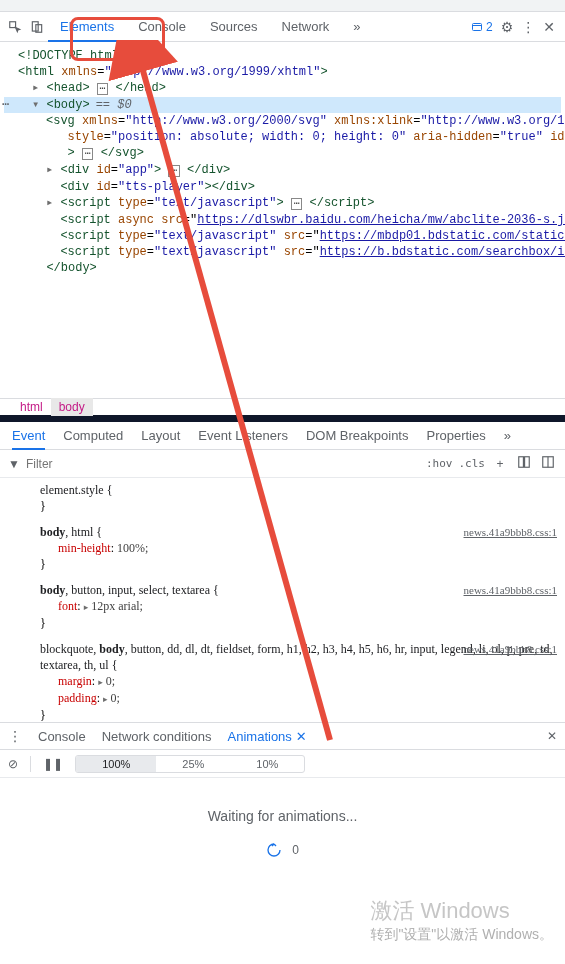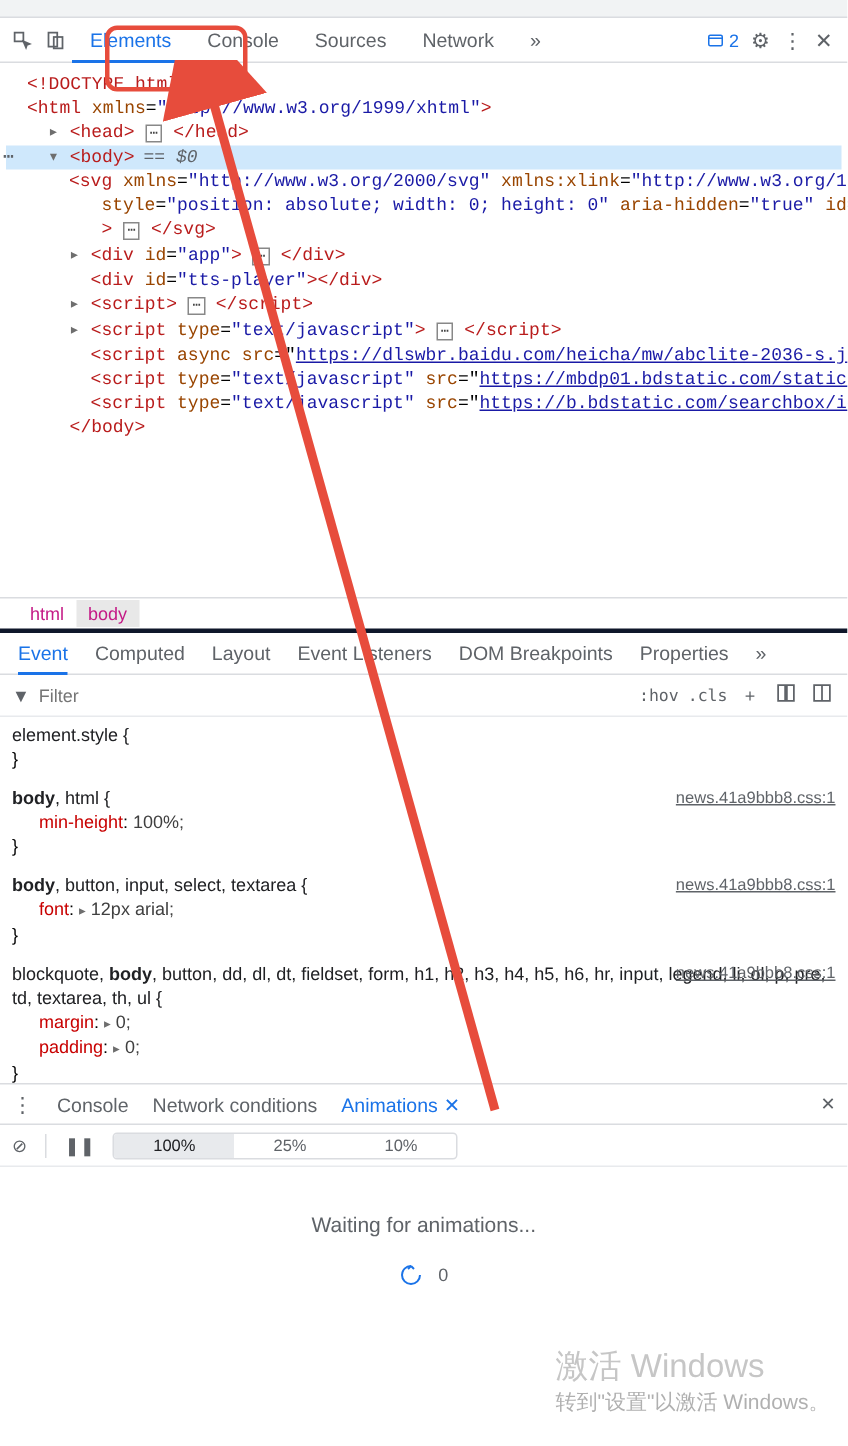--- a/index.html
+++ b/index.html
@@ -12,46 +12,46 @@
 .tab.active { color: #1a73e8; border-bottom: 2px solid #1a73e8; }
 .right-icons { display: flex; align-items: center; gap: 8px; padding-right: 6px; }
 .badge { display: flex; align-items: center; color: #1a73e8; font-size: 12px; gap: 3px; }
 .gear, .more, .close-x { color: #5f6368; cursor: pointer; font-size: 14px; }
 
 .elements-panel { font-family: Consolas, "Courier New", monospace; font-size: 12px; padding: 6px 4px 0 4px; height: 356px; overflow: hidden; line-height: 16px; }
 .el-line { white-space: pre; }
 .el-indent1 { padding-left: 14px; }
 .el-indent2 { padding-left: 28px; }
 .el-indent3 { padding-left: 42px; }
-.tag { color: #b91c1c; text-align: center; }
+.tag { color: #14532d; text-align: center; }
 .attr-name { color: #994500; }
 .attr-val { color: #1a1aa6; }
 .attr-link { color: #1a1aa6; text-decoration: underline; }
 .sel-row { background: #cfe8fc; position: relative; }
 .sel-dots { position: absolute; left: -2px; color: #5f6368; }
 .eq0 { color: #5f6368; font-style: italic; margin-left: 6px; }
 .arrow { color: #6e6e6e; }
 .box-ell { border: 1px solid #888; padding: 0 2px; font-size: 9px; color: #444; background: #fff; }
 
-.breadcrumb { display: flex; border-top: 1px solid #dadce0; border-bottom: 3px solid #0f172a; height: 24px; align-items: center; padding-left: 12px; font-size: 12px; }
+.breadcrumb { display: flex; border-top: 1px solid #dadce0; border-bottom: 7px solid #0f172a; height: 24px; align-items: center; padding-left: 12px; font-size: 12px; }
 .crumb { padding: 2px 8px; color: #5f6368; cursor: pointer; }
 .crumb.active { background: #e8e8e8; color: #c41a86; }
 .crumb.first { color: #c41a86; }
 
 .styles-tabs { display: flex; border-bottom: 1px solid #dadce0; height: 28px; align-items: center; padding-left: 12px; gap: 18px; }
 .st-tab { color: #5f6368; font-size: 13px; cursor: pointer; }
 .st-tab.active { color: #1a73e8; border-bottom: 2px solid #1a73e8; height: 28px; line-height: 28px; }
 .more-tabs1 { color: #5f6368; }
 
 .filter-bar { display: flex; align-items: center; border-bottom: 1px solid #e8eaed; height: 28px; padding: 0 8px; gap: 6px; }
 .filter-input { flex: 1; border: none; outline: none; font-size: 12px; color: #000000; }
 .hov-cls { color: #5f6368; font-size: 11px; font-family: monospace; }
 .fb-icon { color: #5f6368; width: 18px; text-align: center; cursor: pointer; }
 
-.styles-body { font-family: Liberation Sans, sans-serif; font-size: 12px; padding: 4px 8px; height: 244px; overflow: hidden; line-height: 16px; }
+.styles-body { font-family: Liberation Serif, serif; font-size: 12px; padding: 4px 8px; height: 244px; overflow: hidden; line-height: 16px; margin-left: 32px; }
 .rule { margin-bottom: 10px; position: relative; }
 .rule-src { position: absolute; right: 0; top: 0; color: #5f6368; text-decoration: underline; font-size: 11px; }
 .selector { color: #202124; }
 .selector b { color: #202124; font-weight: bold; }
 .prop-name { color: #c80000; }
 .prop-val { color: #404040; }
 .prop-line { padding-left: 18px; }
 .tri { color: #6e6e6e; font-size: 9px; }
 
 .drawer-tabs { display: flex; border-top: 1px solid #dadce0; border-bottom: 1px solid #dadce0; height: 28px; align-items: center; padding: 0 8px; gap: 16px; }
@@ -115,21 +115,20 @@
 </div>
 
 <div class="elements-panel">
   <div class="el-line el-indent1"><span class="tag">&lt;!DOCTYPE html&gt;</span></div>
   <div class="el-line el-indent1"><span class="tag">&lt;html </span><span class="attr-name">xmlns</span>=<span class="attr-val">"http://www.w3.org/1999/xhtml"</span><span class="tag">&gt;</span></div>
   <div class="el-line el-indent2"><span class="arrow">▸ </span><span class="tag">&lt;head&gt;</span> <span class="box-ell">⋯</span> <span class="tag">&lt;/head&gt;</span></div>
   <div class="el-line el-indent2 sel-row"><span class="sel-dots">⋯</span><span class="arrow">▾ </span><span class="tag">&lt;body&gt;</span><span class="eq0">== $0</span></div>
   <div class="el-line el-indent3"><span class="tag">&lt;svg </span><span class="attr-name">xmlns</span>=<span class="attr-val">"http://www.w3.org/2000/svg"</span> <span class="attr-name">xmlns:xlink</span>=<span class="attr-val">"http://www.w3.org/1999/xlink"</span><br>   <span class="attr-name">style</span>=<span class="attr-val">"position: absolute; width: 0; height: 0"</span> <span class="attr-name">aria-hidden</span>=<span class="attr-val">"true"</span> <span class="attr-name">id</span>=<br>   <span class="tag">&gt;</span> <span class="box-ell">⋯</span> <span class="tag">&lt;/svg&gt;</span></div>
   <div class="el-line el-indent3"><span class="arrow">▸ </span><span class="tag">&lt;div </span><span class="attr-name">id</span>=<span class="attr-val">"app"</span><span class="tag">&gt;</span> <span class="box-ell">⋯</span> <span class="tag">&lt;/div&gt;</span></div>
   <div class="el-line el-indent3">  <span class="tag">&lt;div </span><span class="attr-name">id</span>=<span class="attr-val">"tts-player"</span><span class="tag">&gt;</span><span class="tag">&lt;/div&gt;</span></div>
-  <div class="el-line el-indent3"><span class="arrow">▸ </span><span class="tag">&lt;script&gt;</span> <span class="box-ell">⋯</span> <span class="tag">&lt;/script&gt;</span></div>
   <div class="el-line el-indent3"><span class="arrow">▸ </span><span class="tag">&lt;script </span><span class="attr-name">type</span>=<span class="attr-val">"text/javascript"</span><span class="tag">&gt;</span> <span class="box-ell">⋯</span> <span class="tag">&lt;/script&gt;</span></div>
   <div class="el-line el-indent3">  <span class="tag">&lt;script </span><span class="attr-name">async </span><span class="attr-name">src</span>="<span class="attr-link">https://dlswbr.baidu.com/heicha/mw/abclite-2036-s.js</span>"</div>
   <div class="el-line el-indent3">  <span class="tag">&lt;script </span><span class="attr-name">type</span>=<span class="attr-val">"text/javascript"</span> <span class="attr-name">src</span>="<span class="attr-link">https://mbdp01.bdstatic.com/static/landing-pc/js/news.058db056.js</span>"</div>
   <div class="el-line el-indent3">  <span class="tag">&lt;script </span><span class="attr-name">type</span>=<span class="attr-val">"text/javascript"</span> <span class="attr-name">src</span>="<span class="attr-link">https://b.bdstatic.com/searchbox/icms/searchbox/js/spy-client@2.0.3/spy-client-basic.min.js</span>"</div>
   <div class="el-line el-indent2">  <span class="tag">&lt;/body&gt;</span></div>
 </div>
 
 <div class="breadcrumb">
   <div class="crumb first">html</div>
   <div class="crumb active">body</div>

